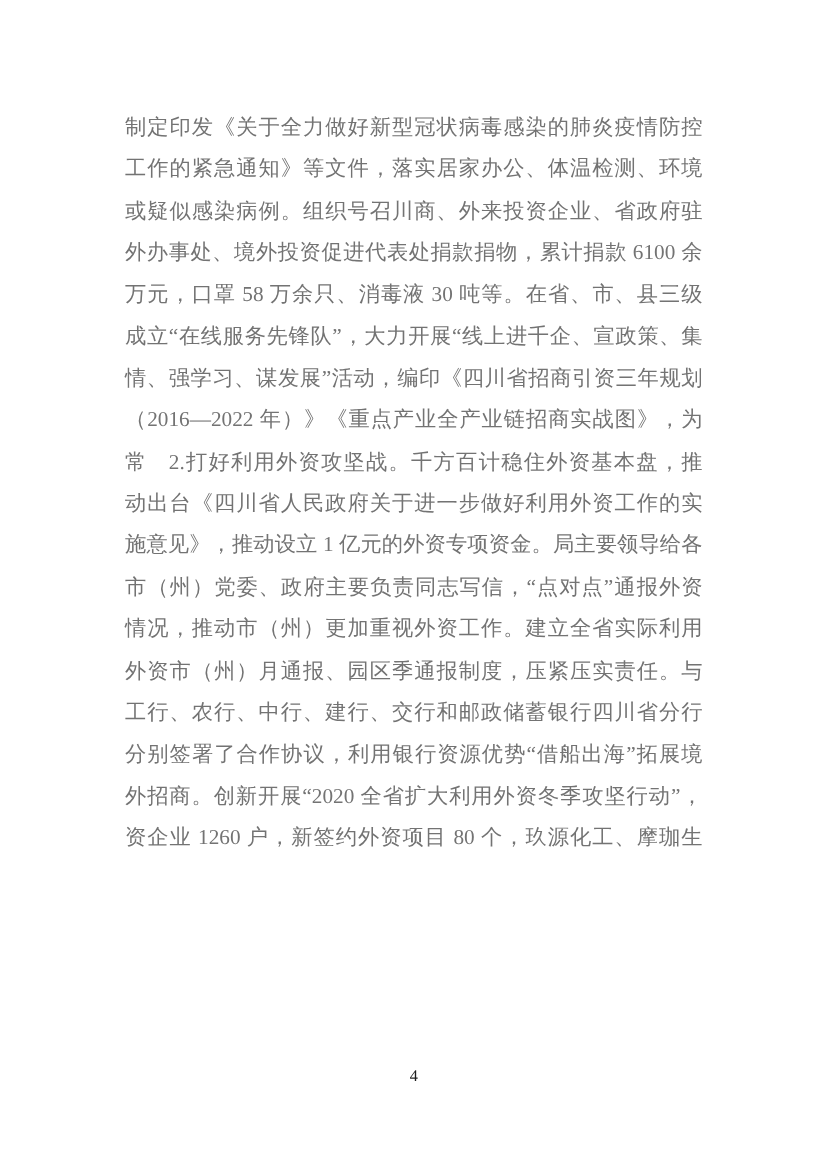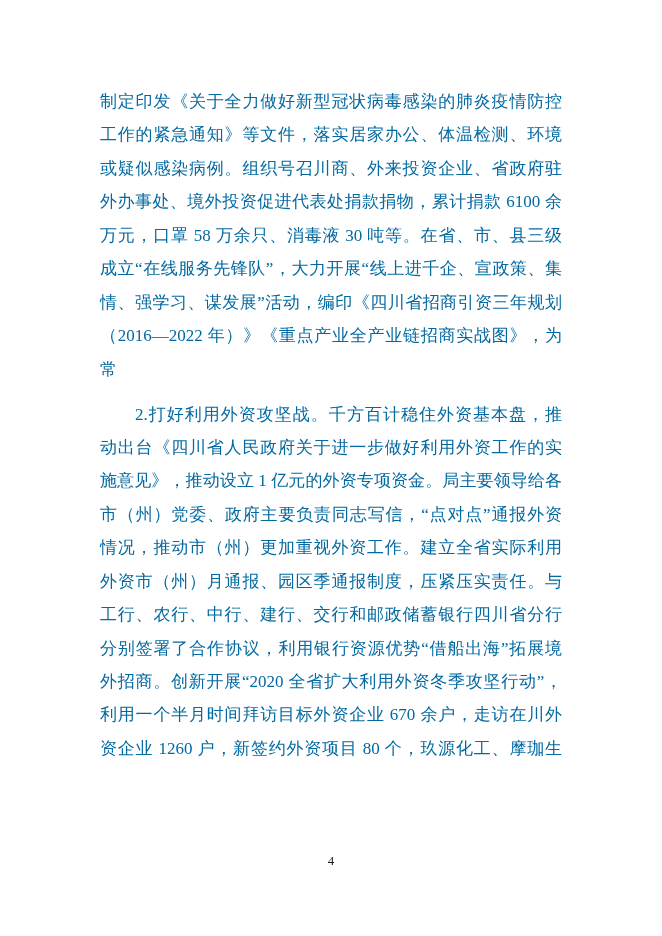--- a/index.html
+++ b/index.html
@@ -20,33 +20,32 @@
   .text-block {
     position: absolute;
     left: 100px;
     top: 85px;
     width: 462px;
   }
   .line {
     height: 33.45px;
     line-height: 33.45px;
     font-size: 17px;
-    color: #0369a1;
+    color: #737373;
     text-align: justify;
     text-align-last: justify;
     -moz-text-align-last: justify;
     overflow: visible;
   }
   .line.para-last {
     text-align-last: left;
     -moz-text-align-last: left;
   }
   .line.indent {
     text-indent: 35px;
-    margin-top: 45px;
   }
   .page-number {
     position: absolute;
     left: 0;
     right: 0;
     top: 853px;
     text-align: center;
     font-size: 13px;
     color: #1c1c1c;
   }
@@ -66,17 +65,16 @@
     <div class="line">（2016—2022 年）》《重点产业全产业链招商实战图》，为常</div>
     <div class="line indent">2.打好利用外资攻坚战。千方百计稳住外资基本盘，推</div>
     <div class="line">动出台《四川省人民政府关于进一步做好利用外资工作的实</div>
     <div class="line">施意见》，推动设立 1 亿元的外资专项资金。局主要领导给各</div>
     <div class="line">市（州）党委、政府主要负责同志写信，“点对点”通报外资</div>
     <div class="line">情况，推动市（州）更加重视外资工作。建立全省实际利用</div>
     <div class="line">外资市（州）月通报、园区季通报制度，压紧压实责任。与</div>
     <div class="line">工行、农行、中行、建行、交行和邮政储蓄银行四川省分行</div>
     <div class="line">分别签署了合作协议，利用银行资源优势“借船出海”拓展境</div>
     <div class="line">外招商。创新开展“2020 全省扩大利用外资冬季攻坚行动”，</div>
-    <div class="line">利用一个半月时间拜访目标外资企业 670 余户，走访在川外</div>
     <div class="line">资企业 1260 户，新签约外资项目 80 个，玖源化工、摩珈生</div>
   </div>
   <div class="page-number">4</div>
 </div>
 
 </body></html>

